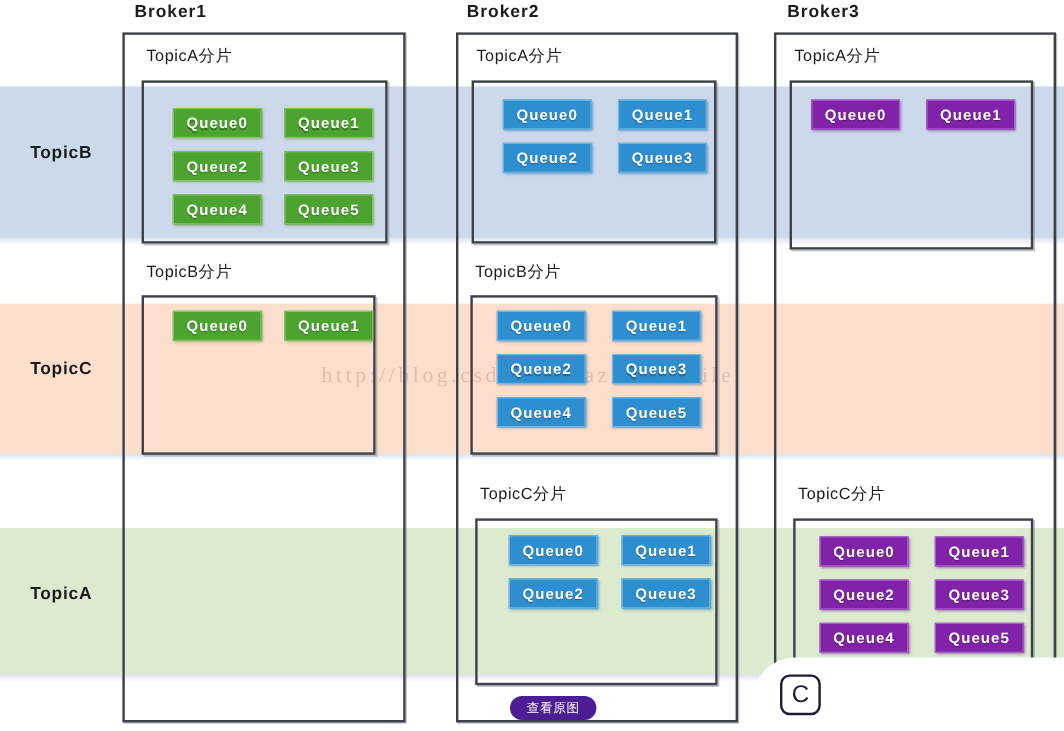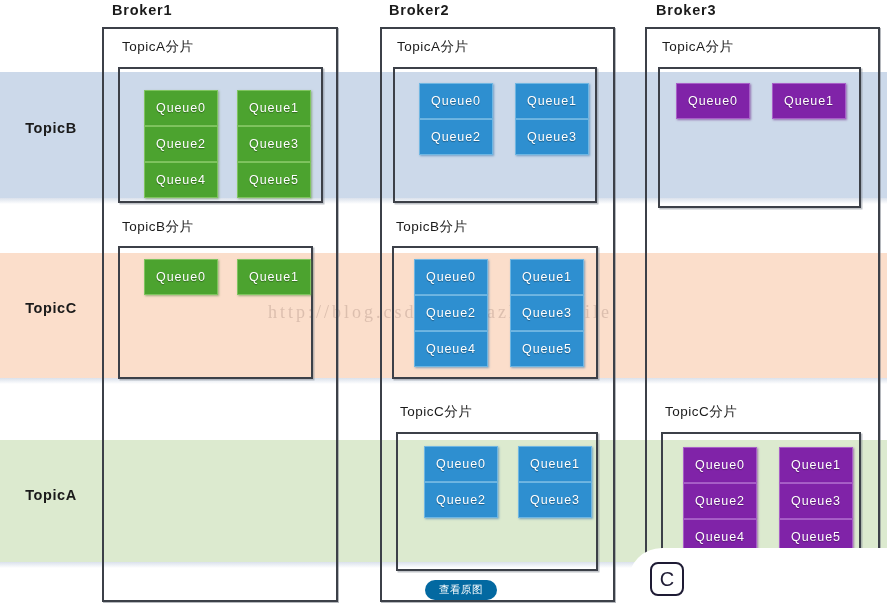--- a/index.html
+++ b/index.html
@@ -70,38 +70,38 @@
     box-sizing:border-box;
     box-shadow:1.5px 1.5px 0 rgba(130,135,145,.5);
     background:transparent;
   }
 
   
   .queue{
     position:absolute;
     box-sizing:border-box;
     display:flex;align-items:center;justify-content:center;
-    font-size:12.5px;font-weight:normal;
+    font-size:12.5px;font-weight:bold;
     color:#ffffff;
     letter-spacing:.9px;
     text-shadow:0 1px 1px rgba(0,0,0,.35);
-    width:74px;height:36px;
+    width:74px;height:25px;
   }
   .q-green{background:#4ca32f;border:1px solid #7fc45f;
     box-shadow:1px 1px 2px rgba(90,130,60,.55);}
   .q-blue{background:#2e8fd0;border:1px solid #6fb6e2;
     box-shadow:1px 1px 2px rgba(40,110,170,.55);}
   .q-purple{background:#8023a8;border:1px solid #a85fc8;
     box-shadow:1px 1px 2px rgba(100,30,130,.55);}
 
   
   .view-orig{
     position:absolute;left:425px;top:580px;
     width:72px;height:20px;border-radius:10px;
-    background:#0369a1;
+    background:#4c1d95;
     display:flex;align-items:center;justify-content:center;
     font-size:10.5px;color:#ffffff;
     letter-spacing:.5px;
   }
 
   
   .discussion{
     position:absolute;left:628px;top:548px;
     width:259px;height:61px;
     background:#ffffff;

